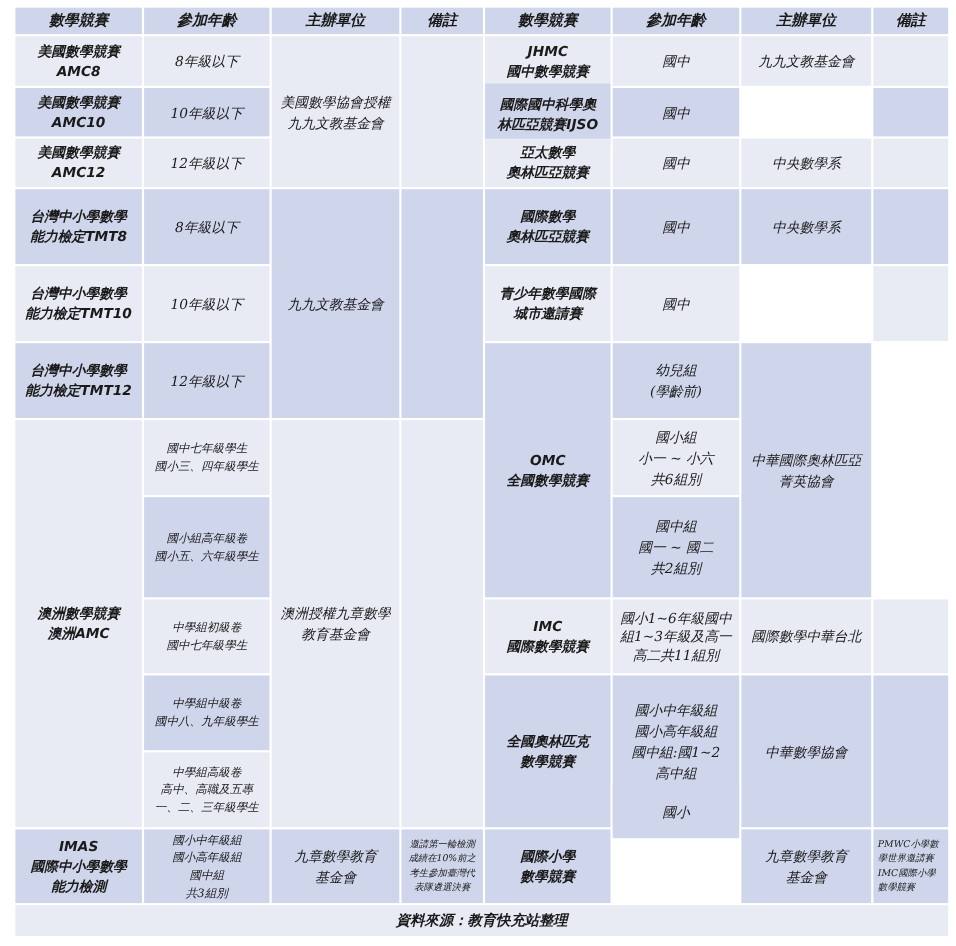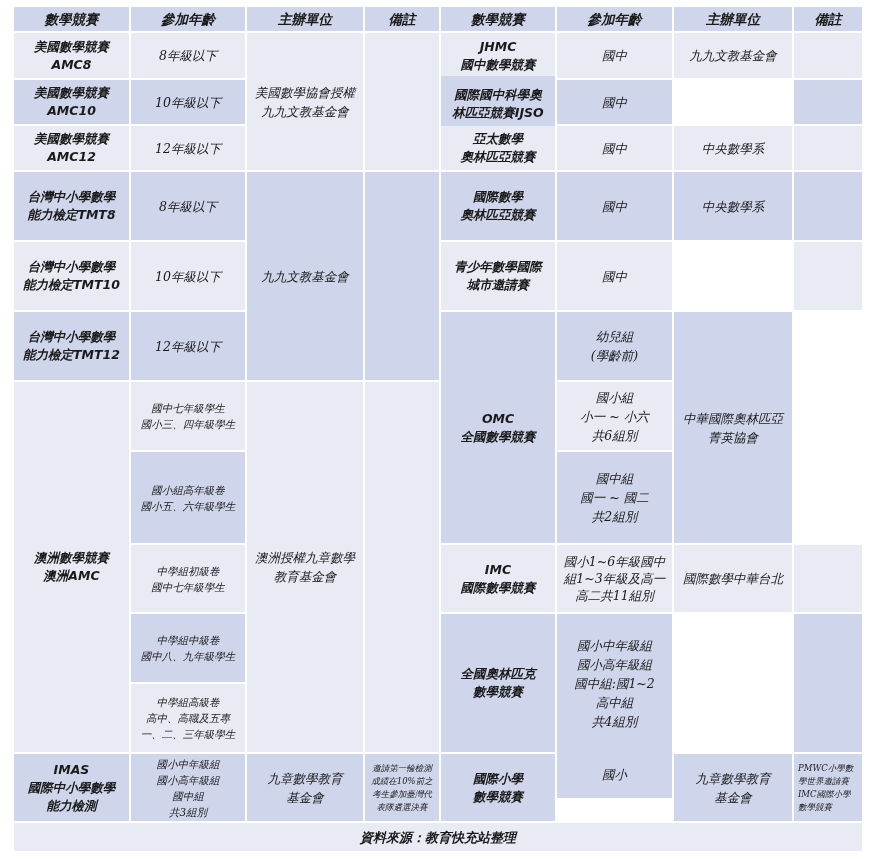--- a/index.html
+++ b/index.html
@@ -140,25 +140,26 @@
   <div class="c lt sf" style="left:674px;top:545px;width:118px;height:67px">國際數學中華台北</div>
   <div class="c lt sf" style="left:794px;top:545px;width:68px;height:67px"></div>
 
   <div class="c dk nm" style="left:441px;top:614px;width:114px;height:138px">全國奧林匹克
 數學競賽</div>
   <div class="c dk sf" style="left:557px;top:614px;width:115px;height:138px">國小中年級組
 國小高年級組
 國中組:國1~2
 高中組
 共4組別</div>
+  <div class="c dk sf" style="left:674px;top:614px;width:118px;height:138px">中華數學協會</div>
   <div class="c dk sf" style="left:794px;top:614px;width:68px;height:138px"></div>
 
   <div class="c dk nm" style="left:441px;top:754px;width:114px;height:67px">國際小學
 數學競賽</div>
-  <div class="c dk sf" style="left:557px;top:750px;width:115px;height:48px">國小</div>
+  <div class="c dk sf" style="left:557px;top:714px;width:115px;height:48px">國小</div>
   <div class="c dk sf" style="left:674px;top:754px;width:118px;height:67px">九章數學教育
 基金會</div>
   <div class="c dk xs" style="left:794px;top:754px;width:68px;height:67px">PMWC小學數
 學世界邀請賽
 IMC國際小學
 數學競賽</div>
 
   <div class="c ft" style="left:14px;top:823px;width:848px;height:28px">資料來源：教育快充站整理</div>
 </div>
 

